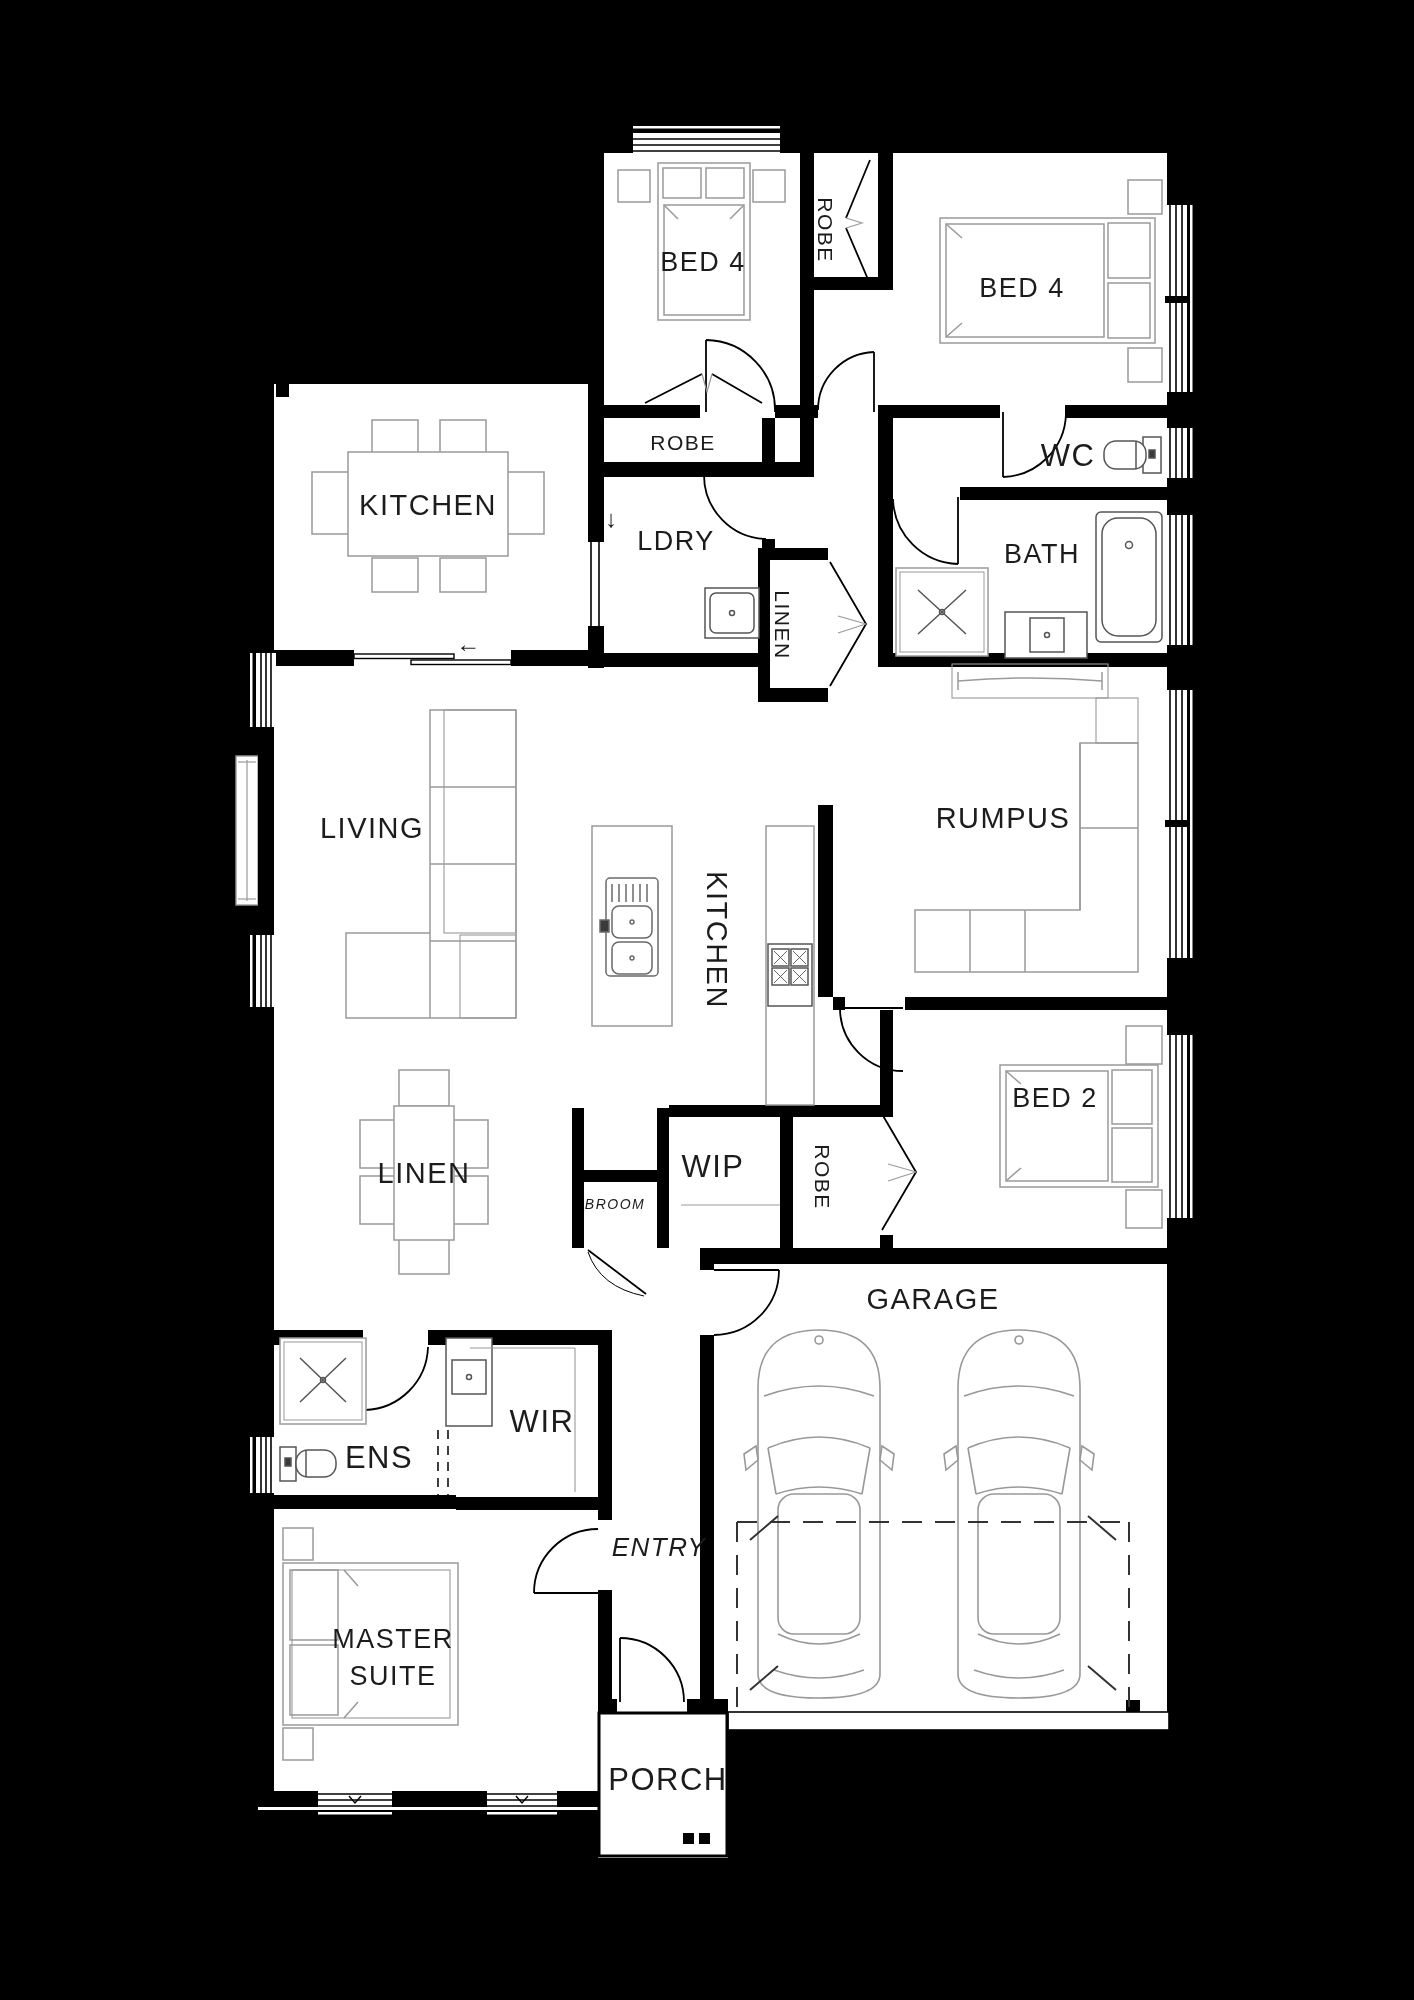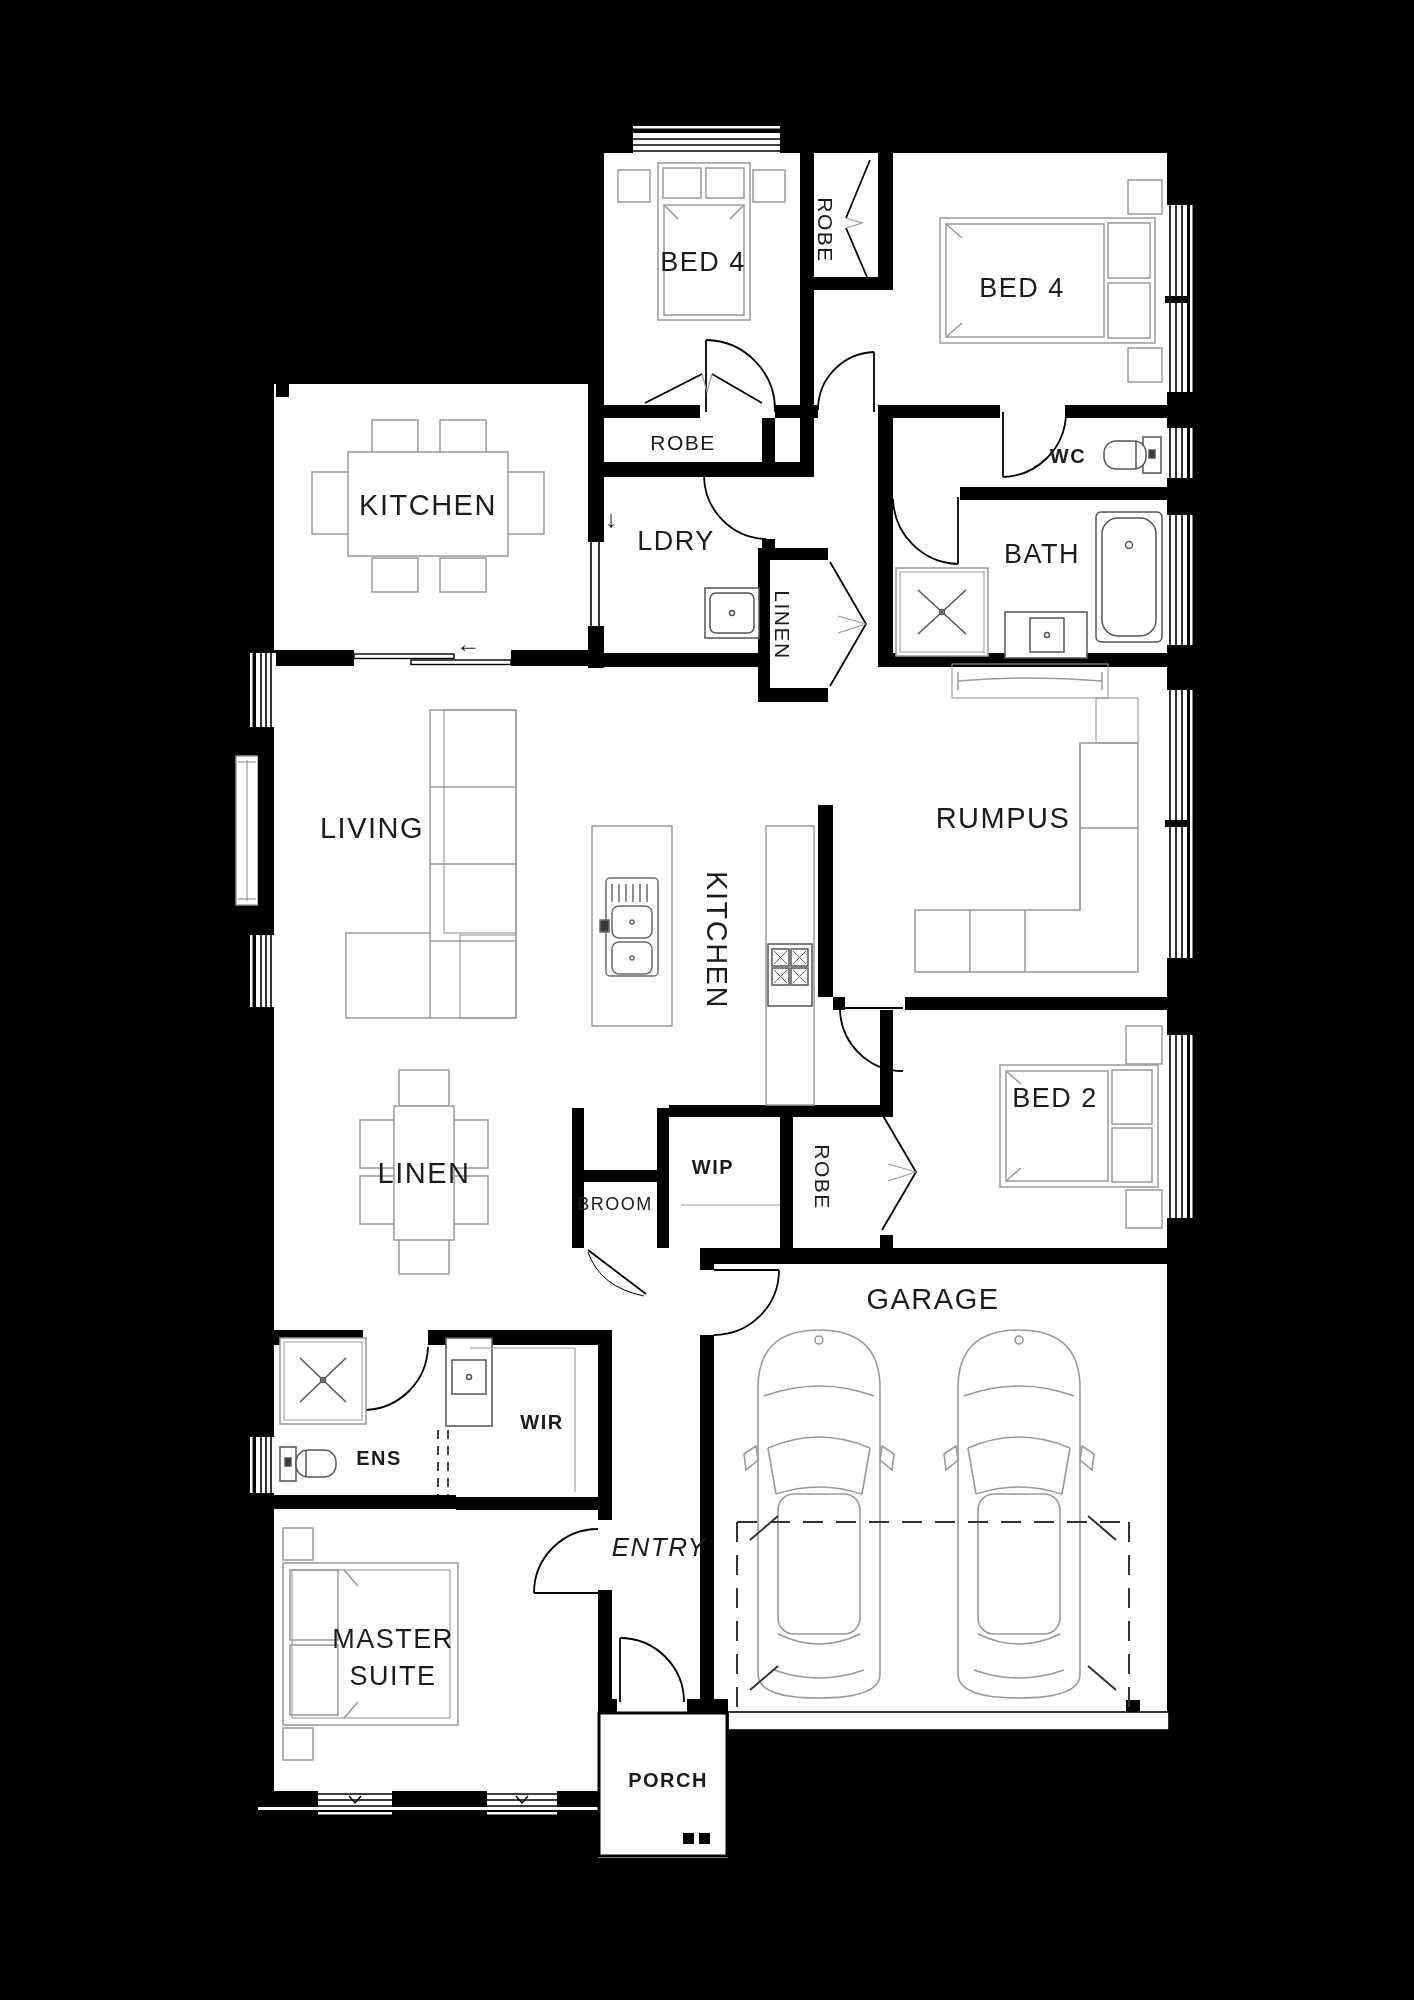--- a/index.html
+++ b/index.html
@@ -2,22 +2,22 @@
 <html><head>
 <meta charset="utf-8">
 <style>
   html,body{margin:0;padding:0;background:#000;}
   .stage{position:relative;width:1414px;height:2000px;background:#000;overflow:hidden;
          font-family:"Liberation Sans",sans-serif;}
   .stage svg{position:absolute;left:0;top:0;}
   .lbl{position:absolute;transform:translate(-50%,-50%);color:#1c1c1c;
        letter-spacing:1.5px;white-space:nowrap;font-weight:400;}
   .lbl.v{transform:translate(-50%,-50%) rotate(90deg);}
-  .f27{font-size:27px;} .f29{font-size:29px;} .f25{font-size:20px;font-weight:bold;}
-  .f21{font-size:21px;} .f18{font-size:18px;} .f26{font-size:26px;font-style:italic;} .f24{font-size:24px;}
+  .f27{font-size:27px;} .f29{font-size:29px;} .f25{font-size:31px;}
+  .f21{font-size:21px;} .f18{font-size:14px;font-style:italic;} .f26{font-size:26px;font-style:italic;} .f24{font-size:24px;}
 </style>
 </head>
 <body>
 
 <div class="stage">
 <svg width="1414" height="2000" viewBox="0 0 1414 2000">
   <defs>
     <pattern id="hatch" width="11" height="11" patternTransform="rotate(45)">
       <rect width="11" height="11" fill="#ffffff"></rect>
       <line x1="0" y1="0" x2="0" y2="11" stroke="#8a8a8a" stroke-width="1.4"></line>

